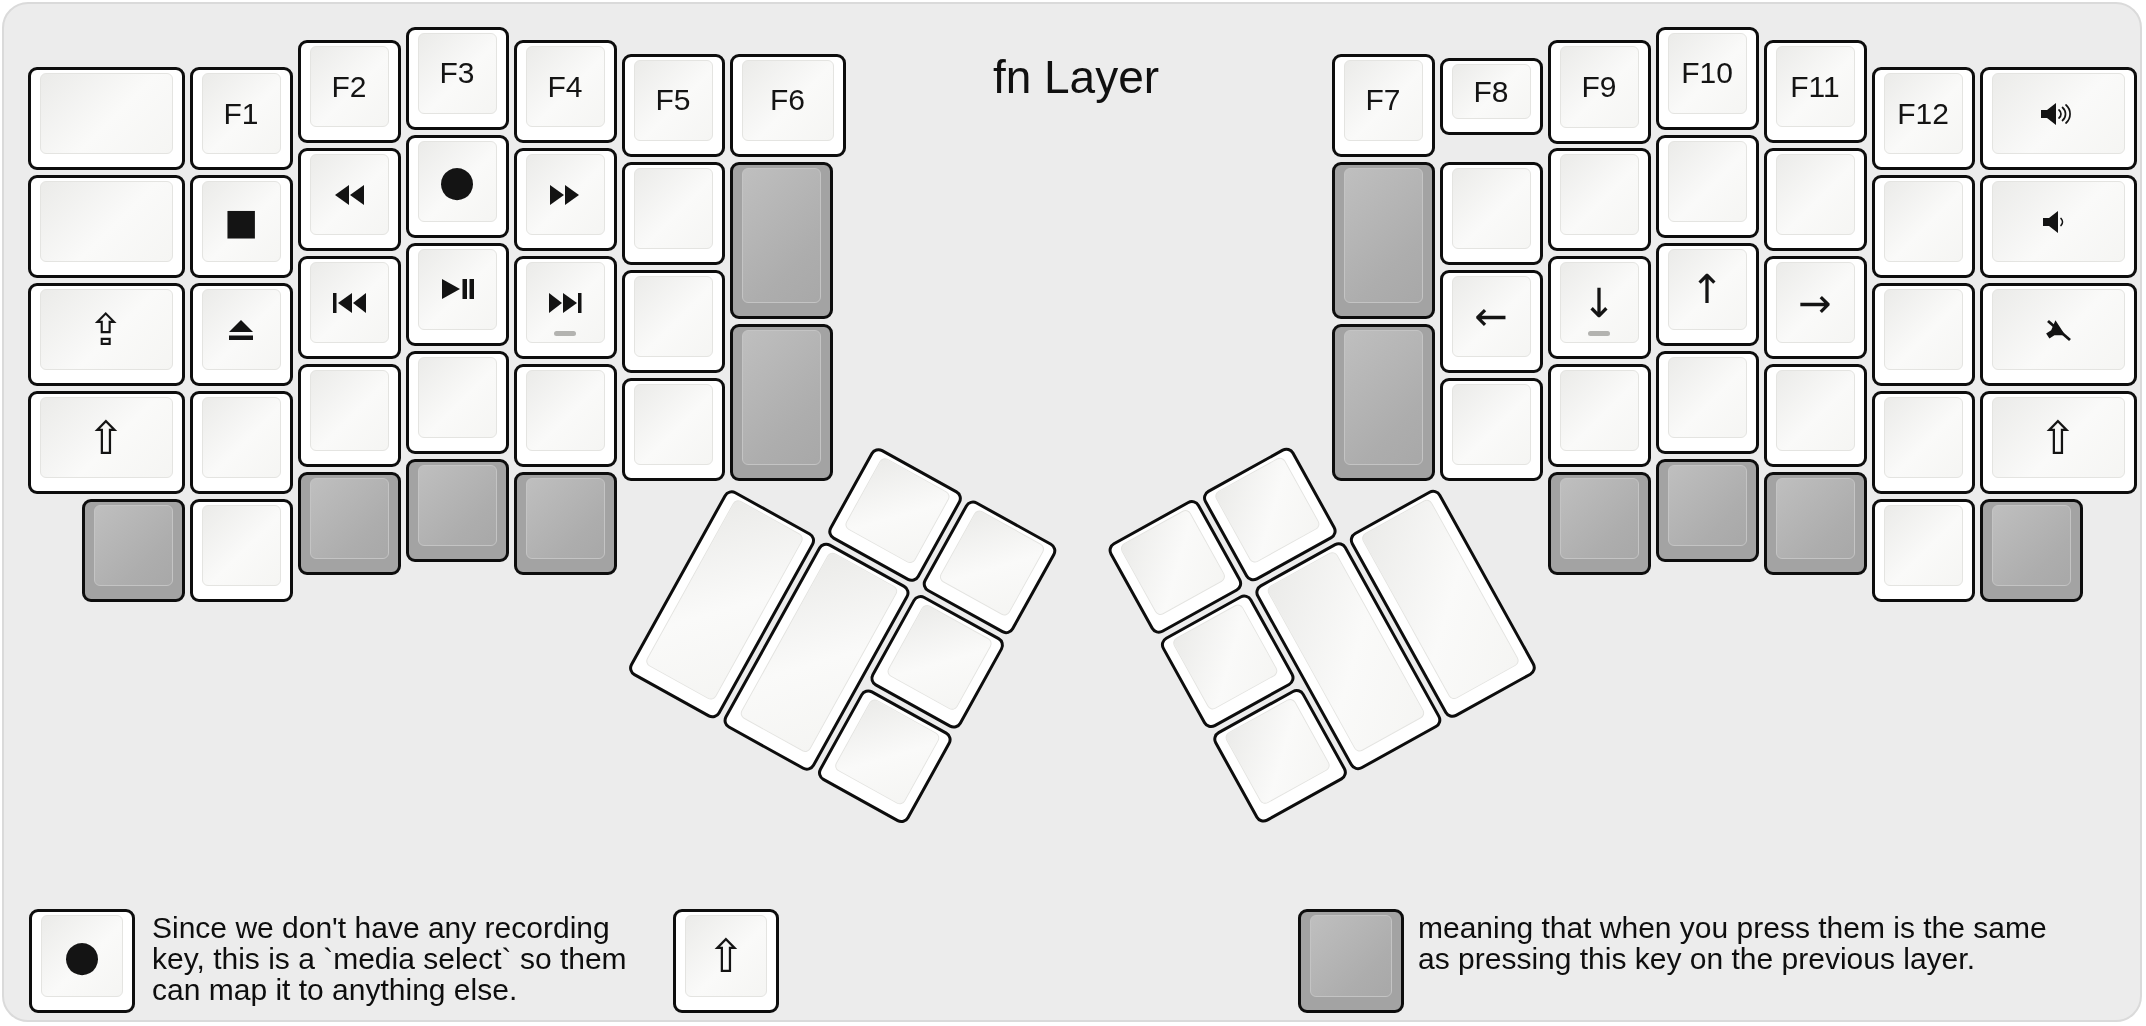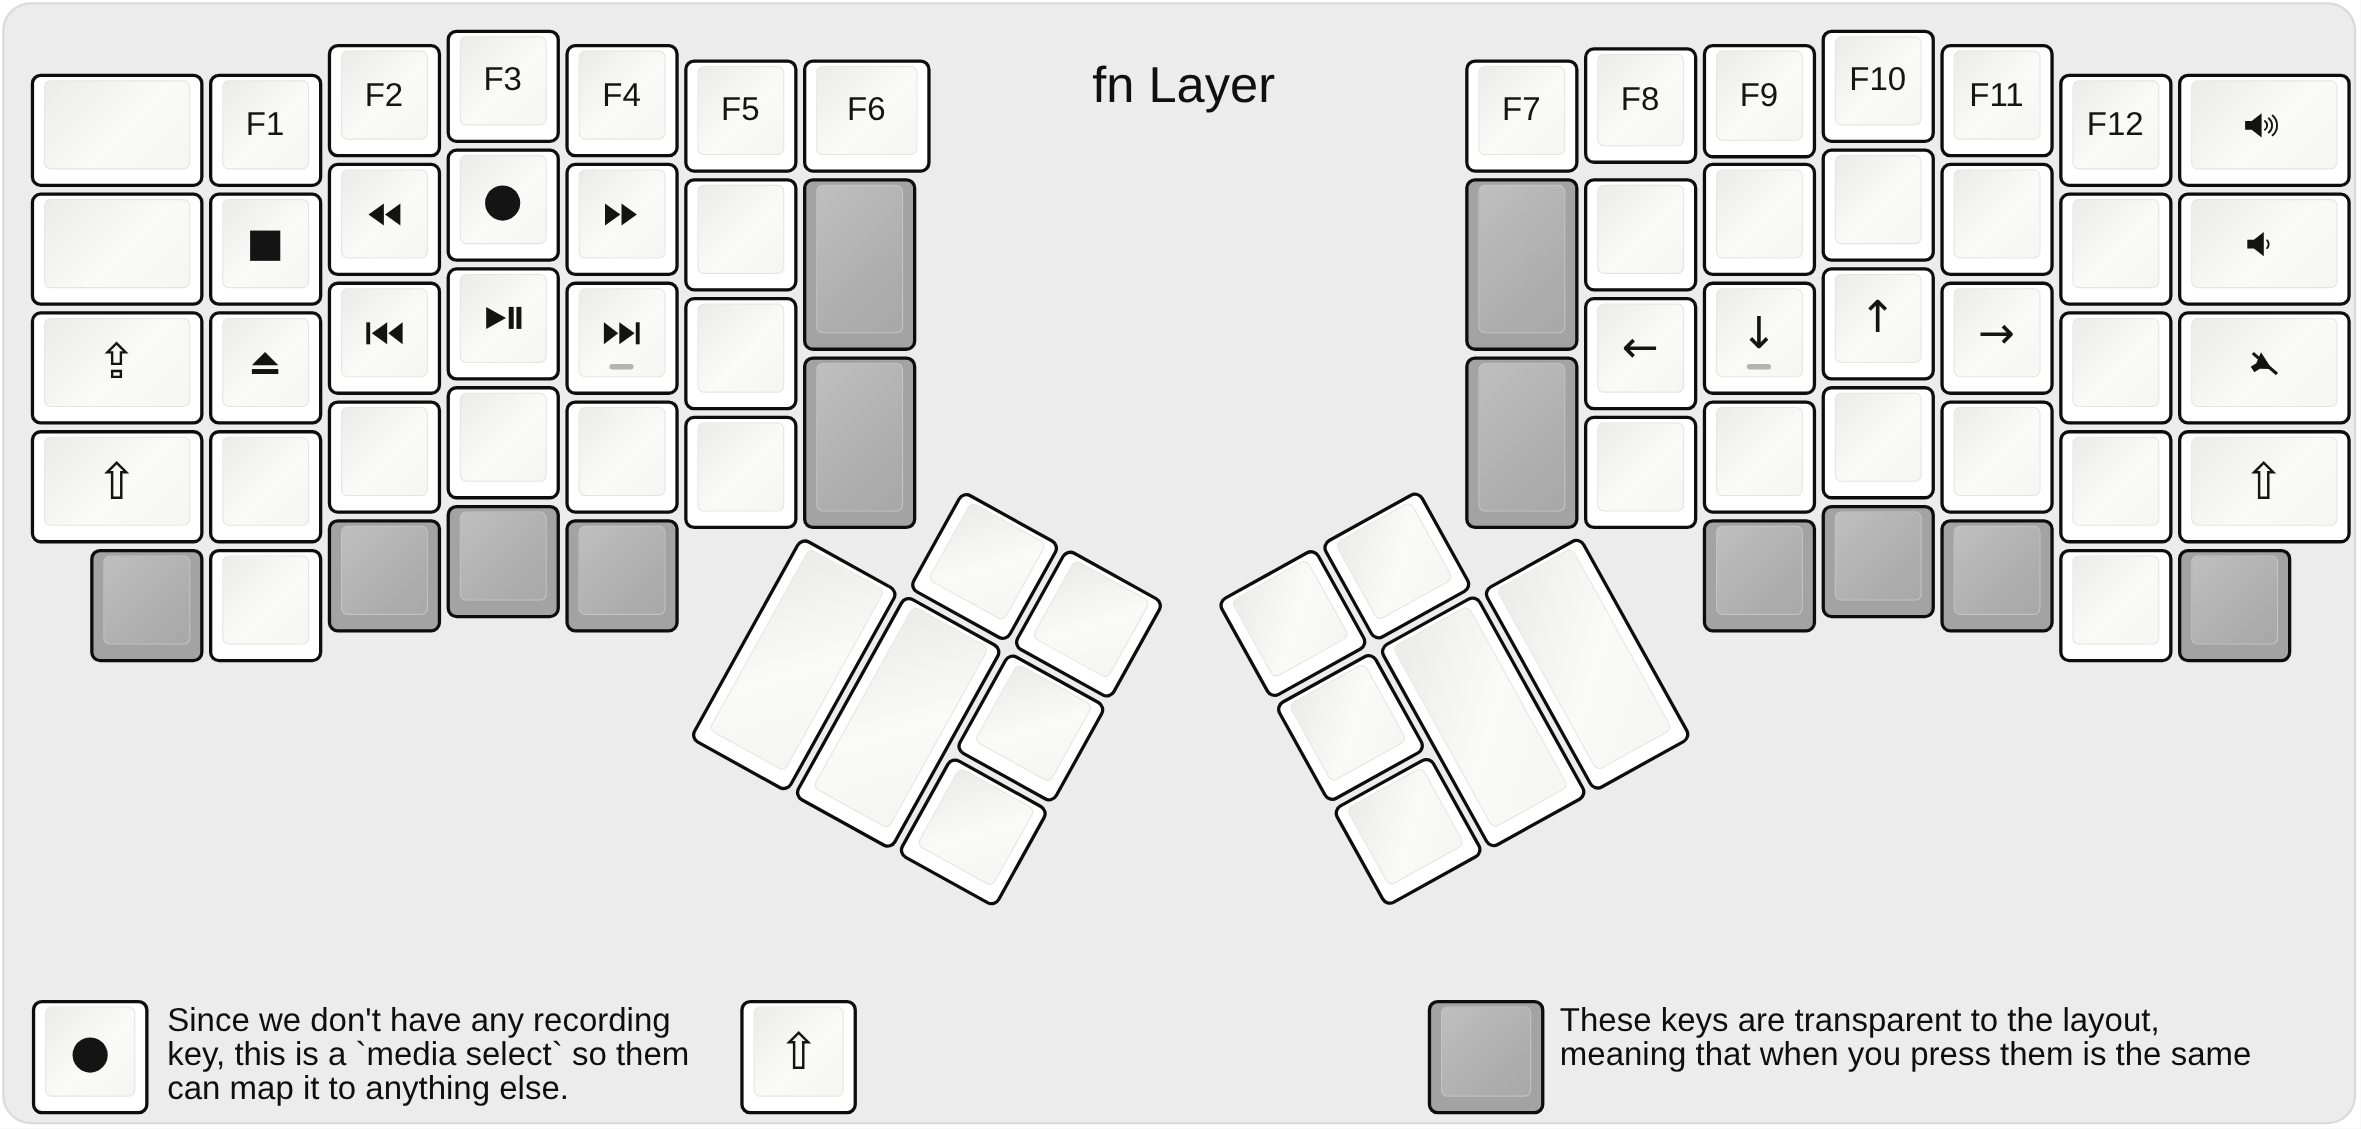--- a/index.html
+++ b/index.html
@@ -218,21 +218,21 @@
         <div class="inner">
           <span class="klabel">F7</span>
         </div>
       </div>
       <div class="key gray" style="left: 2.5px; top: 137.5px; width: 103px; height: 157px;">
         <div class="inner"></div>
       </div>
       <div class="key gray" style="left: 2.5px; top: 299.5px; width: 103px; height: 157px;">
         <div class="inner"></div>
       </div>
-      <div class="key" style="left: 110.5px; top: 19px; width: 103px; height: 106px; text-decoration: underline;">
+      <div class="key" style="left: 110.5px; top: 34px; width: 103px; height: 77px; text-decoration: underline;">
         <div class="inner">
           <span class="klabel">F8</span>
         </div>
       </div>
       <div class="key" style="left: 110.5px; top: 137.5px; width: 103px; height: 103px;">
         <div class="inner"></div>
       </div>
       <div class="key" style="left: 110.5px; top: 245.5px; width: 103px; height: 103px;">
         <div class="inner">
           <span class="icon sym" style="font-size: 40px;">←</span>
@@ -414,17 +414,17 @@
         <div class="inner">
           <span class="icon sym" style="font-size: 46px;">⇧</span>
         </div>
       </div>
       <div class="legend-text" style="left: 791px; top: 924px;">
       </div>
       <div class="key gray" style="left: 1294px; top: 905px; width: 106px; height: 104px;">
         <div class="inner"></div>
       </div>
       <div class="legend-text" style="left: 1414px; top: 908px;">
-        <div>These keys are transparent to the layout,</div>
         <div>meaning that when you press them is the same</div>
+        <div>as pressing this key on the previous layer.</div>
       </div>
     </div>
 </div>
 
 </body></html>

